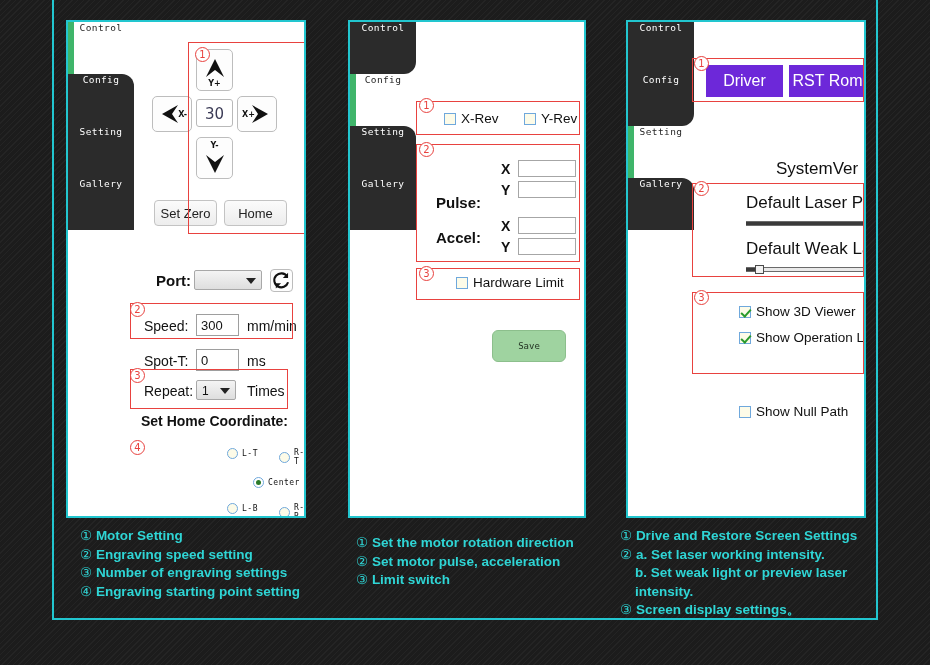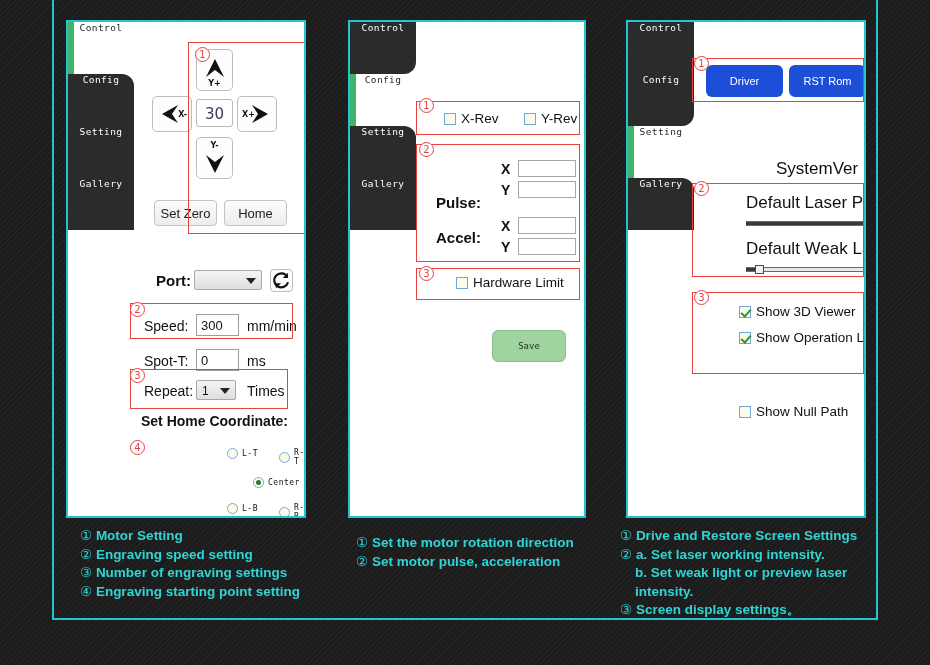--- a/index.html
+++ b/index.html
@@ -256,24 +256,24 @@
     color: #223322;
     display: flex;
     align-items: center;
     justify-content: center;
     cursor: pointer;
   }
 
   
   .redbtn {
     position: absolute;
-    border-radius: 6px;
-    background: #1d4ed8;
+    border-radius: 0;
+    background: #6d28d9;
     color: #ffffff;
-    font-size: 11px;
+    font-size: 16px;
     display: flex;
     align-items: center;
     justify-content: center;
     cursor: pointer;
   }
   .slider {
     position: absolute;
     height: 9px;
     cursor: pointer;
   }
@@ -571,20 +571,24 @@
 
 <div class="caption" id="caption-2" style="left:356px; top:534px;">
   <span class="row">
     <span class="cnum">①</span>
     <span>Set the motor rotation direction</span>
   </span>
   <span class="row">
     <span class="cnum">②</span>
     <span>Set motor pulse, acceleration</span>
   </span>
+  <span class="row">
+    <span class="cnum">③</span>
+    <span>Limit switch</span>
+  </span>
 </div>
 
 <div class="caption" id="caption-3" style="left:620px; top:527px;">
   <span class="row">
     <span class="cnum">①</span>
     <span>Drive and Restore Screen Settings</span>
   </span>
   <span class="row">
     <span class="cnum">②</span>
     <span>a. Set laser working intensity.</span>

